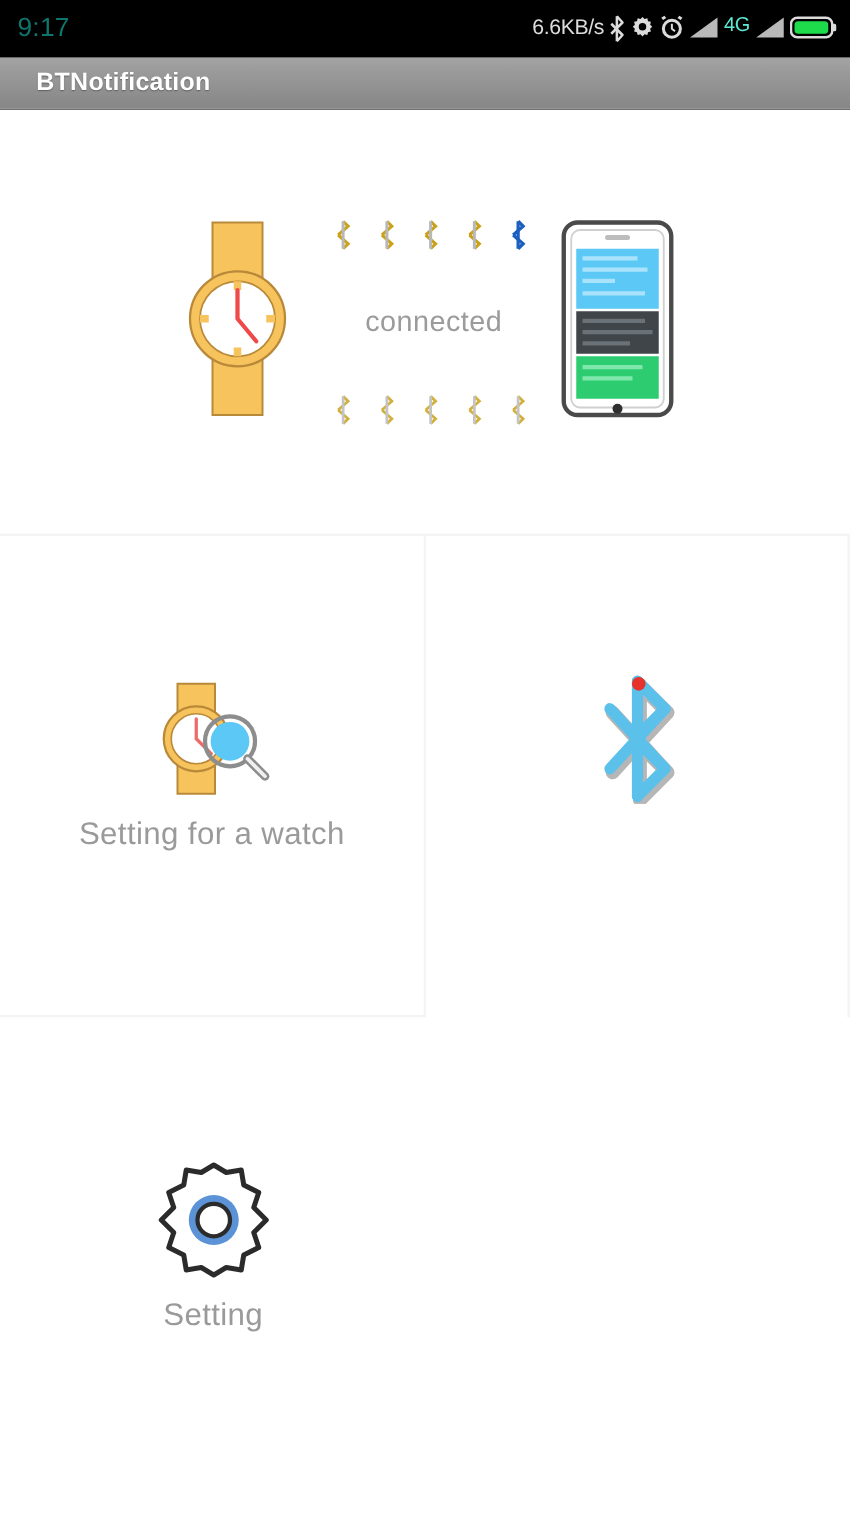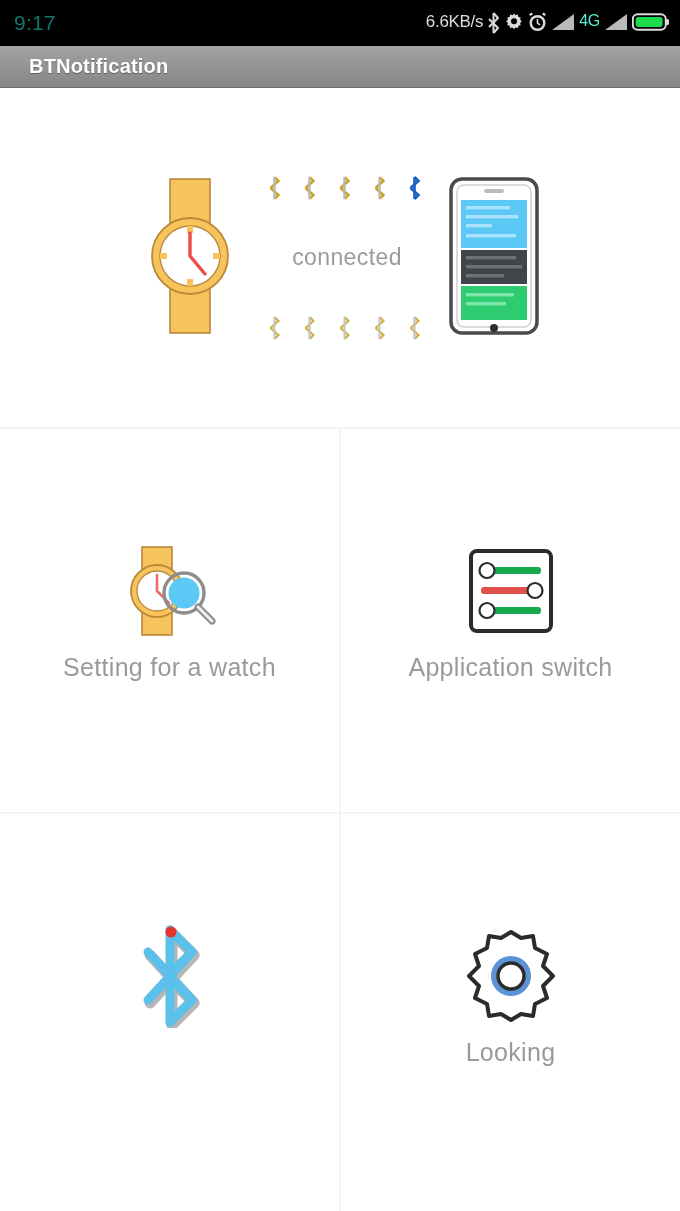--- a/index.html
+++ b/index.html
@@ -304,37 +304,20 @@
         <path d="M39 32 L39 48 L51 60" stroke="#ef6a6a" stroke-width="2.6" fill="none" stroke-linecap="round"></path>
         <circle cx="66" cy="50" r="20" fill="none" stroke="#8d8d8d" stroke-width="3.4"></circle>
         <circle cx="66" cy="50" r="15.5" fill="#5bc8f5"></circle>
         <path d="M80 64 L94 78" stroke="#8d8d8d" stroke-width="7" stroke-linecap="round"></path>
         <path d="M80 64 L94 78" stroke="#f0f0f0" stroke-width="3" stroke-linecap="round"></path>
       </svg>
     </div>
     <span class="cell-label">Setting for a watch</span>
   </div>
 
-  <div class="cell b-bottom">
-    <div class="cell-icon">
-      <svg width="92" height="92" viewBox="0 0 92 92">
-        <rect x="6" y="6" width="80" height="80" rx="6" ry="6" fill="#ffffff" stroke="#2b2b2b" stroke-width="4"></rect>
-        <rect x="16" y="22" width="60" height="7" rx="3.5" fill="#9aa0a4"></rect>
-        <rect x="22" y="22" width="54" height="7" rx="3.5" fill="#17a94c"></rect>
-        <circle cx="22" cy="25.5" r="7.5" fill="#ffffff" stroke="#2b2b2b" stroke-width="2.2"></circle>
-        <rect x="16" y="42" width="60" height="7" rx="3.5" fill="#9aa0a4"></rect>
-        <rect x="16" y="42" width="54" height="7" rx="3.5" fill="#e0504a"></rect>
-        <circle cx="70" cy="45.5" r="7.5" fill="#ffffff" stroke="#2b2b2b" stroke-width="2.2"></circle>
-        <rect x="16" y="62" width="60" height="7" rx="3.5" fill="#9aa0a4"></rect>
-        <rect x="22" y="62" width="54" height="7" rx="3.5" fill="#17a94c"></rect>
-        <circle cx="22" cy="65.5" r="7.5" fill="#ffffff" stroke="#2b2b2b" stroke-width="2.2"></circle>
-      </svg>
-    </div>
-    <span class="cell-label">Application switch</span>
-  </div>
 
   <div class="cell b-right">
     <div class="cell-icon">
       <svg width="86" height="104" viewBox="0 0 86 104">
         <path d="M43 6 L65 28 L43 50 M43 98 L65 76 L43 54" stroke="#b6b6b6" stroke-width="11" fill="none" stroke-linejoin="round" stroke-linecap="round" transform="translate(2,3)"></path>
         <path d="M43 6 L43 98" stroke="#b6b6b6" stroke-width="11" stroke-linecap="round" transform="translate(2,3)"></path>
         <path d="M21 28 L65 76" stroke="#b6b6b6" stroke-width="11" stroke-linecap="round" transform="translate(2,3)"></path>
         <path d="M21 76 L65 28" stroke="#b6b6b6" stroke-width="11" stroke-linecap="round" transform="translate(2,3)"></path>
 
         <path d="M43 6 L65 28 L43 50 M43 98 L65 76 L43 54" stroke="#5bc0ea" stroke-width="9" fill="none" stroke-linejoin="round" stroke-linecap="round"></path>
@@ -351,16 +334,16 @@
       <svg width="96" height="96" viewBox="0 0 96 96">
         <path d="M48 4
                  L58 10 L70 8 L72 20 L84 26 L80 38 L90 48
                  L80 58 L84 70 L72 76 L70 88 L58 86 L48 92
                  L38 86 L26 88 L24 76 L12 70 L16 58 L6 48
                  L16 38 L12 26 L24 20 L26 8 L38 10 Z" fill="#ffffff" stroke="#2b2b2b" stroke-width="4" stroke-linejoin="round"></path>
         <circle cx="48" cy="48" r="20" fill="#5b93d6"></circle>
         <circle cx="48" cy="48" r="13" fill="#ffffff" stroke="#2b2b2b" stroke-width="3.4"></circle>
       </svg>
     </div>
-    <span class="cell-label">Looking</span>
+    <span class="cell-label">Setting</span>
   </div>
 
 </div>
 
 </body></html>

